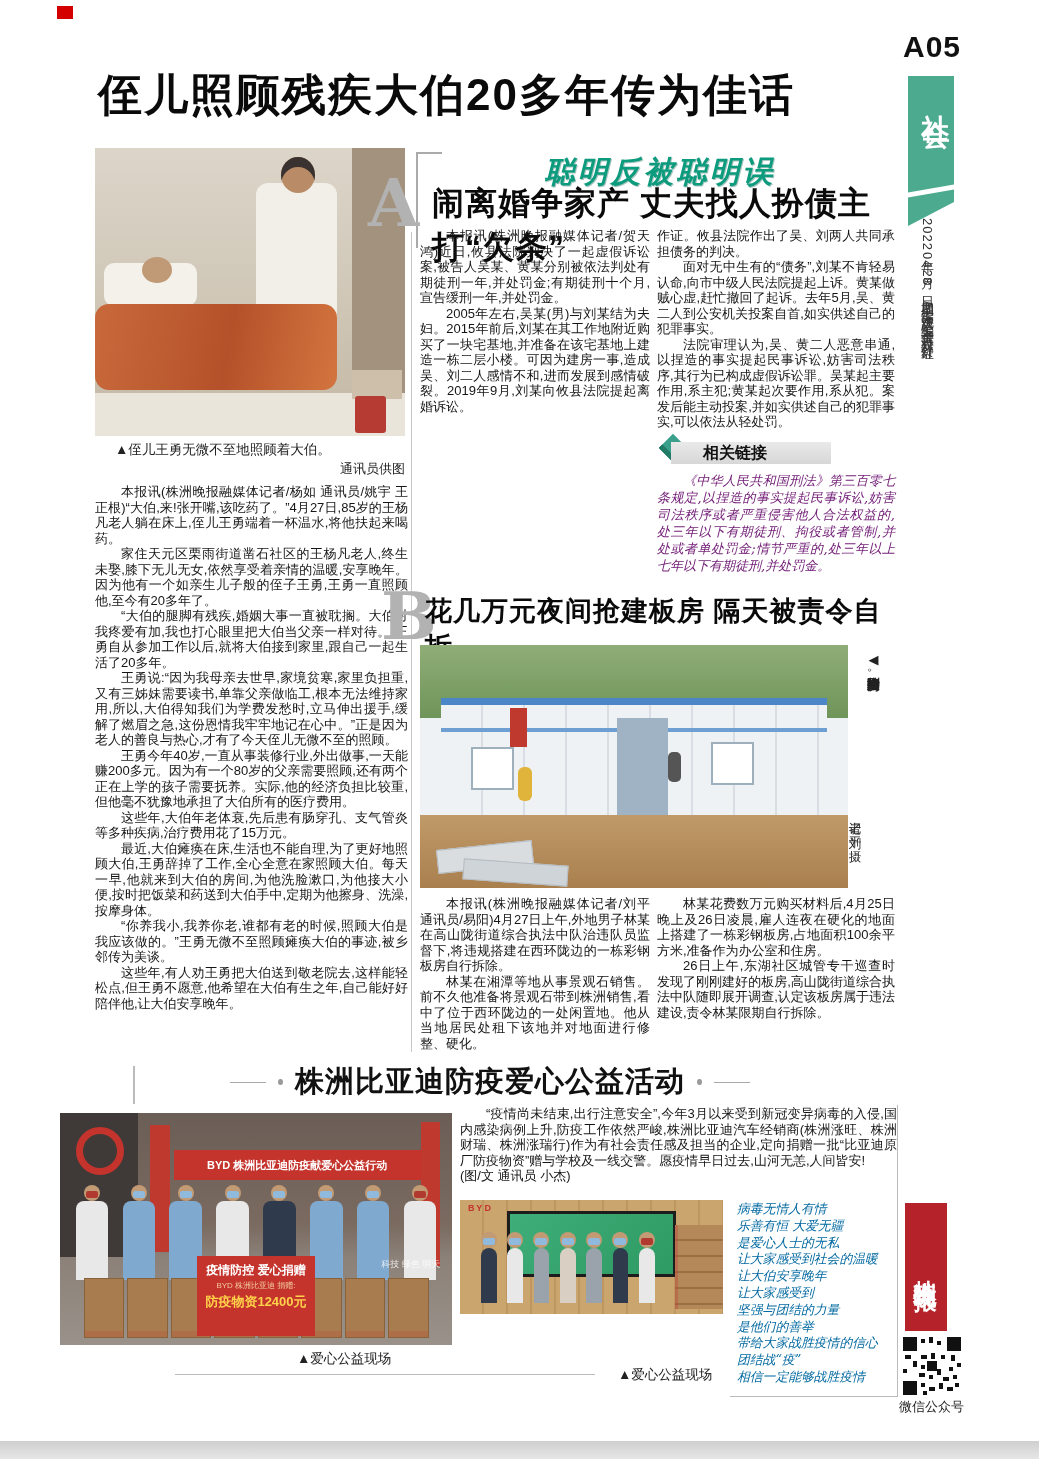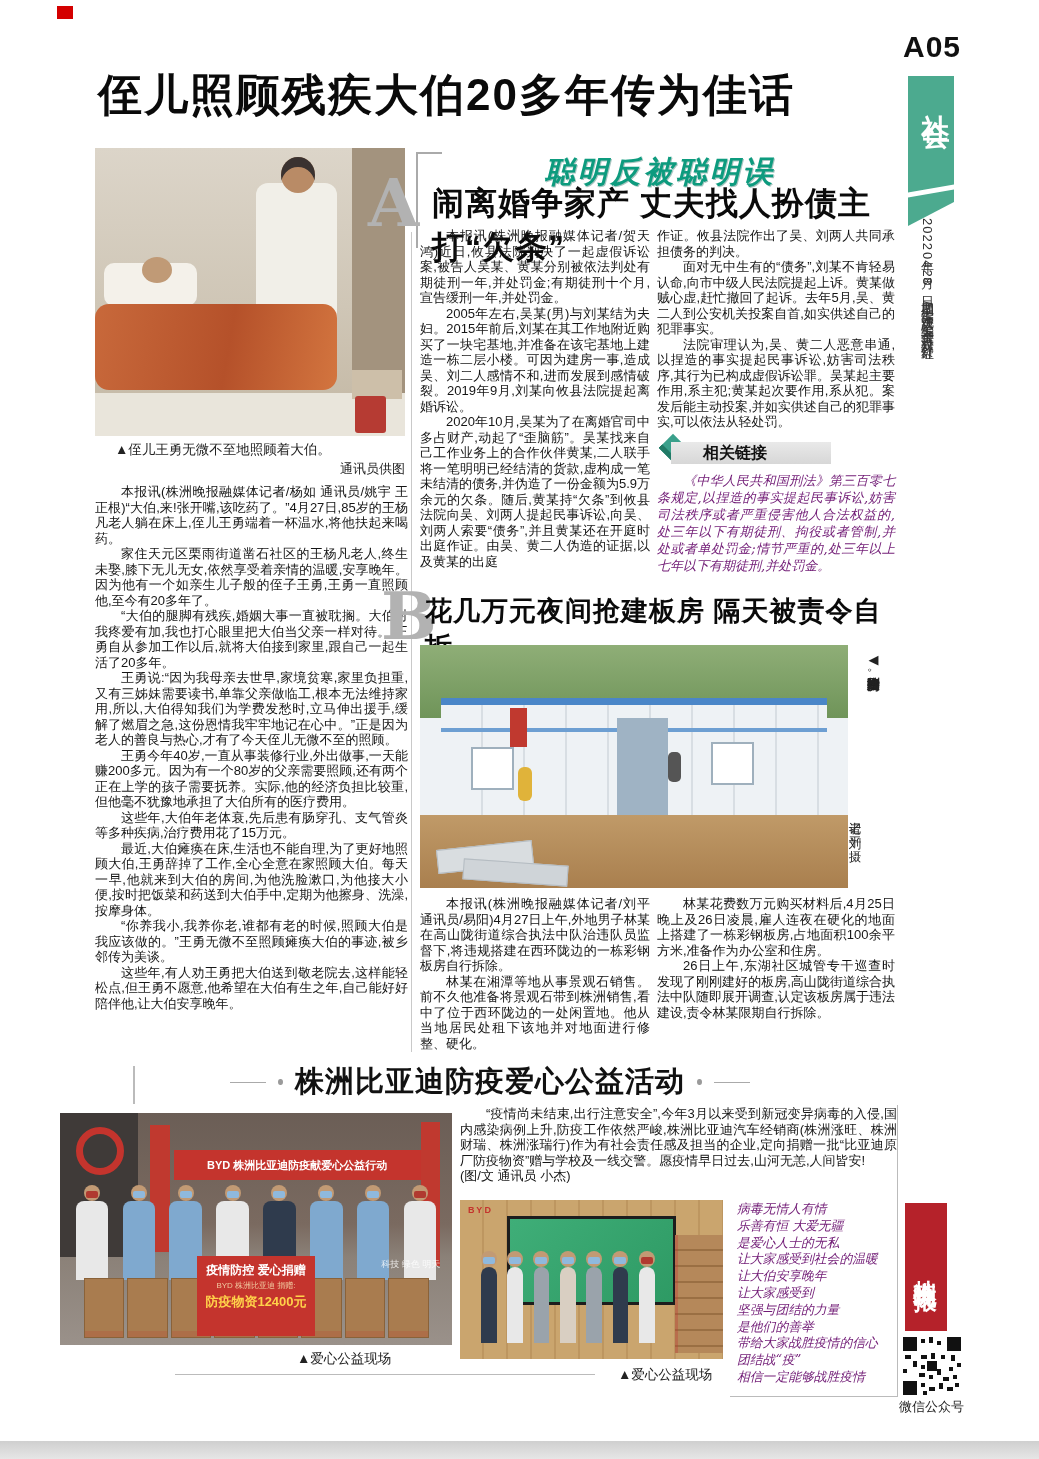--- a/index.html
+++ b/index.html
@@ -92,21 +92,20 @@
   <div class="abs line" style="left:411px;top:232px;width:1px;height:820px;background:#c9c9c9;"></div>
 
   <div class="abs kicker" style="left:430px;top:152px;width:460px;text-align:center;">聪明反被聪明误</div>
   <div class="abs line" style="left:416px;top:152px;width:26px;height:2px;"></div>
   <div class="abs line" style="left:416px;top:152px;width:2px;height:96px;"></div>
   <div class="abs dropcap" style="left:368px;top:170px;">A</div>
   <div class="abs h-sub" style="left:432px;top:182px;width:470px;">闹离婚争家产 丈夫找人扮债主打“欠条”</div>
   <div class="abs body-text" style="left:420px;top:228px;width:230px;height:353px;overflow:hidden;">
       <p>本报讯(株洲晚报融媒体记者/贺天鸿)近日,攸县法院判决了一起虚假诉讼案,被告人吴某、黄某分别被依法判处有期徒刑一年,并处罚金;有期徒刑十个月,宣告缓刑一年,并处罚金。</p>
       <p>2005年左右,吴某(男)与刘某结为夫妇。2015年前后,刘某在其工作地附近购买了一块宅基地,并准备在该宅基地上建造一栋二层小楼。可因为建房一事,造成吴、刘二人感情不和,进而发展到感情破裂。2019年9月,刘某向攸县法院提起离婚诉讼。</p>
-      <p>2020年10月,吴某为了在离婚官司中多占财产,动起了“歪脑筋”。吴某找来自己工作业务上的合作伙伴黄某,二人联手将一笔明明已经结清的货款,虚构成一笔未结清的债务,并伪造了一份金额为5.9万余元的欠条。随后,黄某持“欠条”到攸县法院向吴、刘两人提起民事诉讼,向吴、刘两人索要“债务”,并且黄某还在开庭时出庭作证。由吴、黄二人伪造的证据,以及黄某的出庭</p>
     </div>
   <div class="abs body-text cont" style="left:657px;top:228px;width:238px;height:208px;overflow:hidden;">
       <p>作证。攸县法院作出了吴、刘两人共同承担债务的判决。</p>
       <p>面对无中生有的“债务”,刘某不肯轻易认命,向市中级人民法院提起上诉。黄某做贼心虚,赶忙撤回了起诉。去年5月,吴、黄二人到公安机关投案自首,如实供述自己的犯罪事实。</p>
       <p>法院审理认为,吴、黄二人恶意串通,以捏造的事实提起民事诉讼,妨害司法秩序,其行为已构成虚假诉讼罪。吴某起主要作用,系主犯;黄某起次要作用,系从犯。案发后能主动投案,并如实供述自己的犯罪事实,可以依法从轻处罚。</p>
     </div>
 
   <div class="abs" style="left:657px;top:440px;width:238px;height:140px;">
     <div class="rel-head">
       <span class="diamond"></span>
@@ -191,39 +190,39 @@
     <div class="ph" style="right:3%;bottom:32%;color:#ffffffcc;font-size:9px;">科技 绿色 明天</div>
   </div>
   <div class="abs caption" style="left:297px;top:1350px;">▲爱心公益现场</div>
   <div class="abs line" style="left:175px;top:1374px;width:420px;height:1px;background:#bbb;"></div>
 
   <div class="abs body-text" style="left:460px;top:1106px;width:437px;">
     <p>“疫情尚未结束,出行注意安全”,今年3月以来受到新冠变异病毒的入侵,国内感染病例上升,防疫工作依然严峻,株洲比亚迪汽车经销商(株洲涨旺、株洲财瑞、株洲涨瑞行)作为有社会责任感及担当的企业,定向捐赠一批“比亚迪原厂防疫物资”赠与学校及一线交警。愿疫情早日过去,山河无恙,人间皆安!</p>
     <p style="text-align:left;text-indent:0;">(图/文 通讯员 小杰)</p>
   </div>
 
-  <div class="photo" style="left:460px;top:1200px;width:263px;height:159px;background:repeating-linear-gradient(90deg,#caa56e 0 22px,#bd9660 22px 24px);">
+  <div class="photo" style="left:460px;top:1200px;width:263px;height:114px;background:repeating-linear-gradient(90deg,#caa56e 0 22px,#bd9660 22px 24px);">
     <div class="ph" style="left:3%;top:3%;color:#c4342d;font-size:9px;font-weight:bold;letter-spacing:2px;">BYD</div>
     <div class="ph" style="left:18%;top:10%;width:62%;height:52%;background:#1d1d1d;padding:3px;">
       <div style="width:100%;height:100%;background:linear-gradient(135deg,#3fae78,#2e9a64);"></div>
     </div>
     <div class="fig-row" style="left:8%;top:42%;width:66%;height:48%;">
       <span class="fig dark"></span>
       <span class="fig alt"></span>
       <span class="fig" style="background:#9aa3ab;"></span>
       <span class="fig alt" style="background:#d9cfc2;"></span>
       <span class="fig" style="background:#9aa3ab;"></span>
       <span class="fig dark"></span>
       <span class="fig alt red"></span>
     </div>
     <div class="ph" style="right:0;top:22%;width:17%;height:74%;background:repeating-linear-gradient(180deg,#b5885a 0 14px,#9a6f43 14px 16px);border-left:3px solid #c0392f55;"></div>
   </div>
   <div class="abs caption" style="left:618px;top:1366px;">▲爱心公益现场</div>
 
-  <div class="abs poem kai" style="left:737px;top:1202px;width:160px;font-size:12.8px;line-height:13.8px;color:#701a75;">
+  <div class="abs poem kai" style="left:737px;top:1202px;width:160px;font-size:12.8px;line-height:13.8px;color:#0369a1;">
       <div>病毒无情人有情</div>
       <div>乐善有恒 大爱无疆</div>
       <div>是爱心人士的无私</div>
       <div>让大家感受到社会的温暖</div>
       <div>让大伯安享晚年</div>
       <div>让大家感受到</div>
       <div>坚强与团结的力量</div>
       <div>是他们的善举</div>
       <div>带给大家战胜疫情的信心</div>
       <div>团结战“疫”</div>

